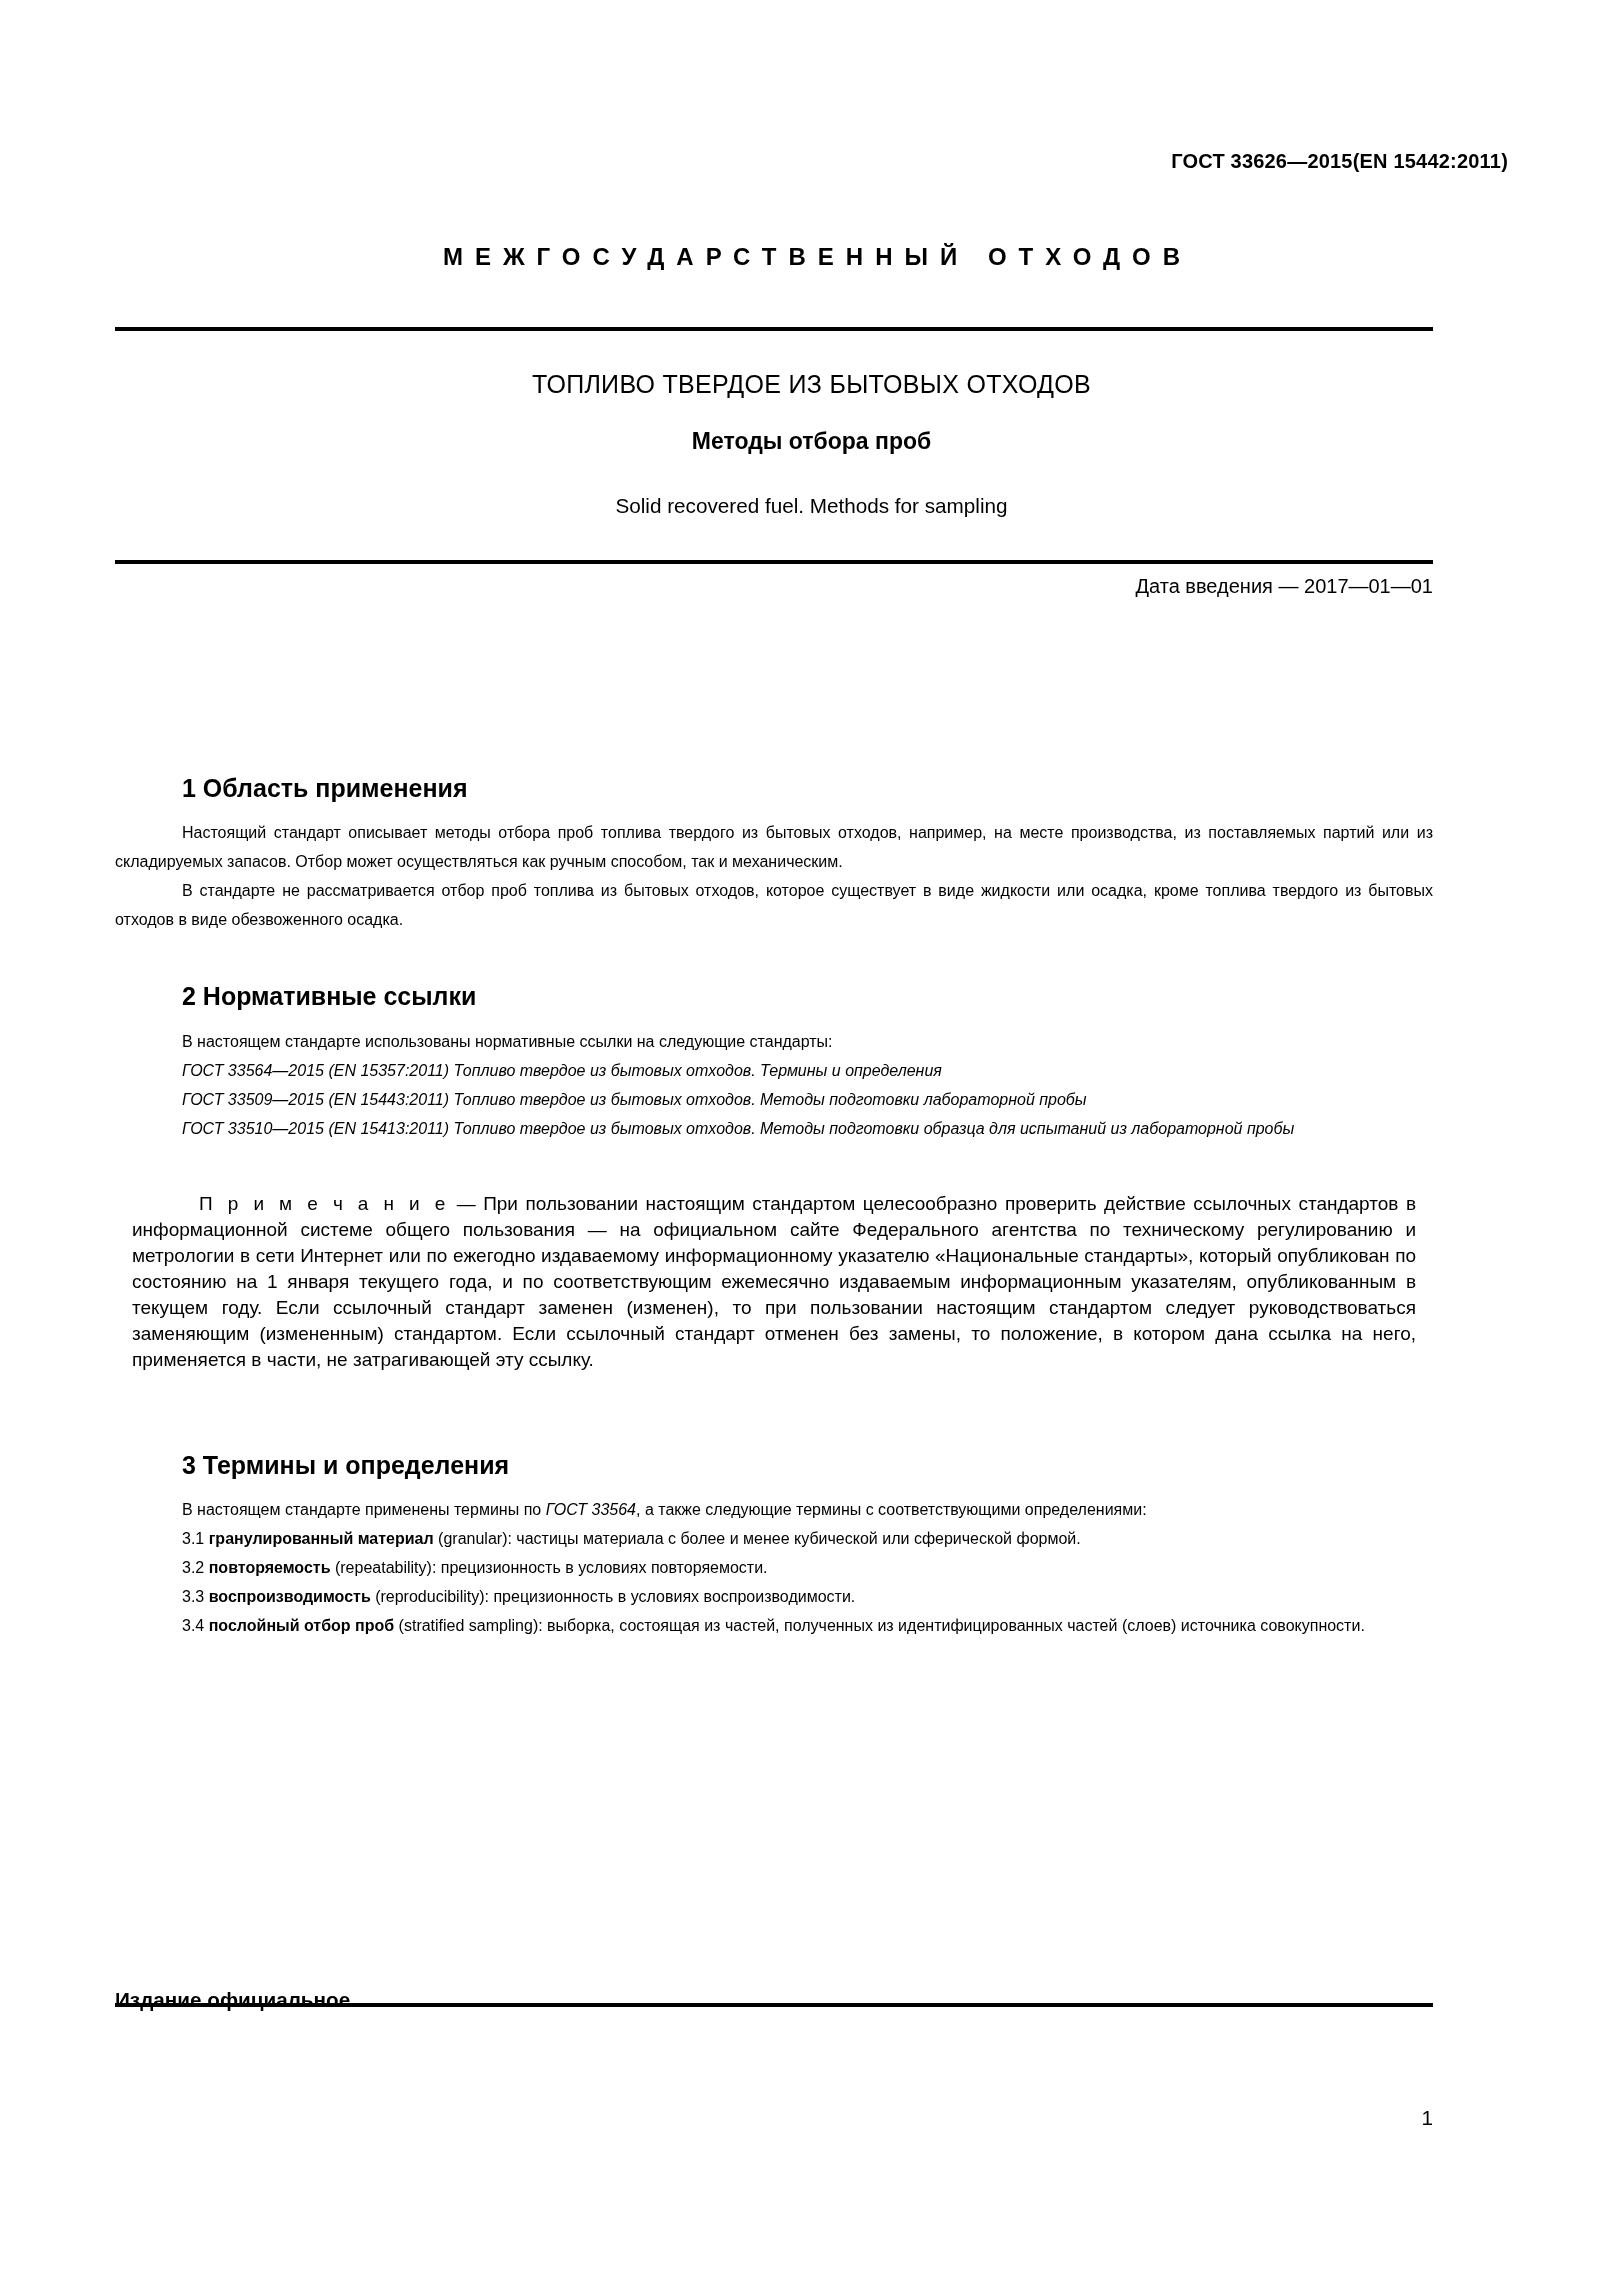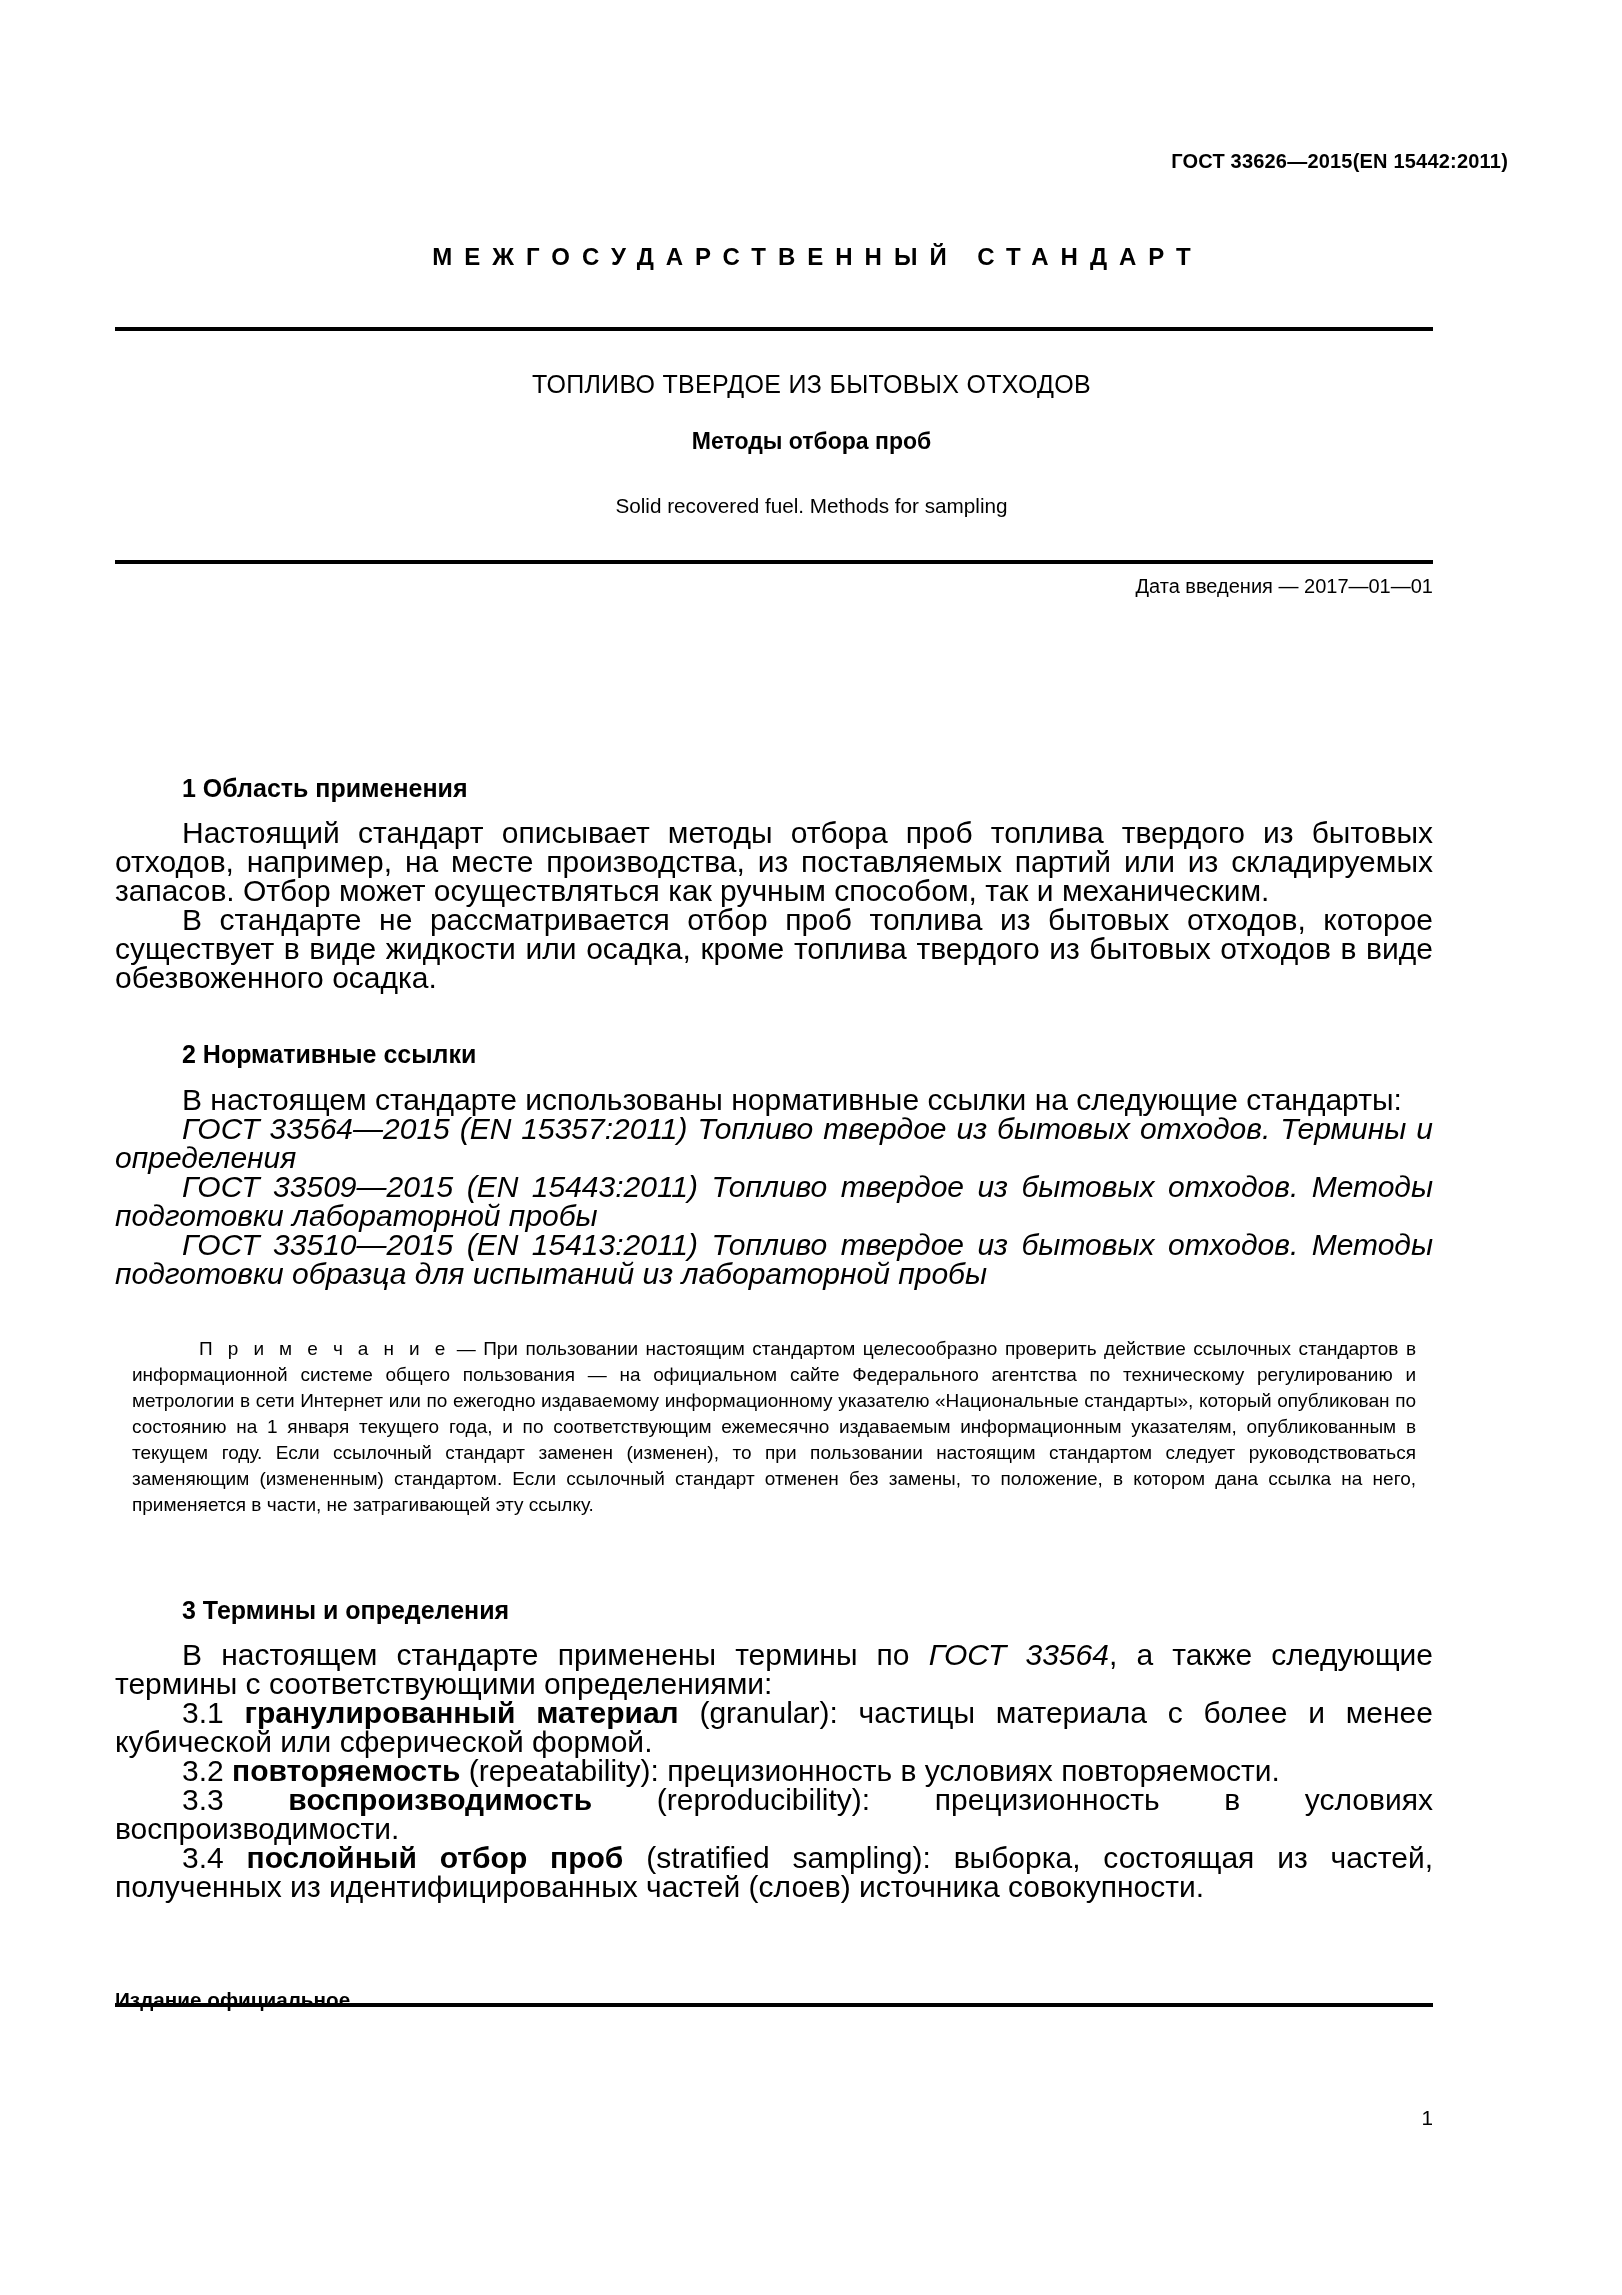--- a/index.html
+++ b/index.html
@@ -104,21 +104,21 @@
   }
   h2.sec {
     font-size: 25px;
     font-weight: bold;
     margin: 0 0 15.3px 0;
     padding-left: 67px;
     line-height: 1.2;
   }
 
   p.para {
-    font-size: 30px;
+    font-size: 16px;
     line-height: 29px;
     margin: 0;
     text-align: justify;
     text-justify: inter-word;
     text-indent: 67px;
     hyphens: manual;
   }
   p.ital {
     font-style: italic;
   }
@@ -155,21 +155,21 @@
     font-size: 20.7px;
   }
 </style>
 </head>
 <body>
 
 <div class="page">
 
   <div class="doc-header">ГОСТ 33626—2015(EN 15442:2011)</div>
 
-  <div class="std-word">МЕЖГОСУДАРСТВЕННЫЙ СТАНДАРТ</div>
+  <div class="std-word">МЕЖГОСУДАРСТВЕННЫЙ ОТХОДОВ</div>
 
   <div class="rule rule-top"></div>
 
   <div class="title-main">ТОПЛИВО ТВЕРДОЕ ИЗ БЫТОВЫХ ОТХОДОВ</div>
   <div class="title-sub">Методы отбора проб</div>
   <div class="title-en">Solid recovered fuel. Methods for sampling</div>
 
   <div class="rule rule-mid"></div>
 
   <div class="intro-date">Дата введения — 2017—01—01</div>

